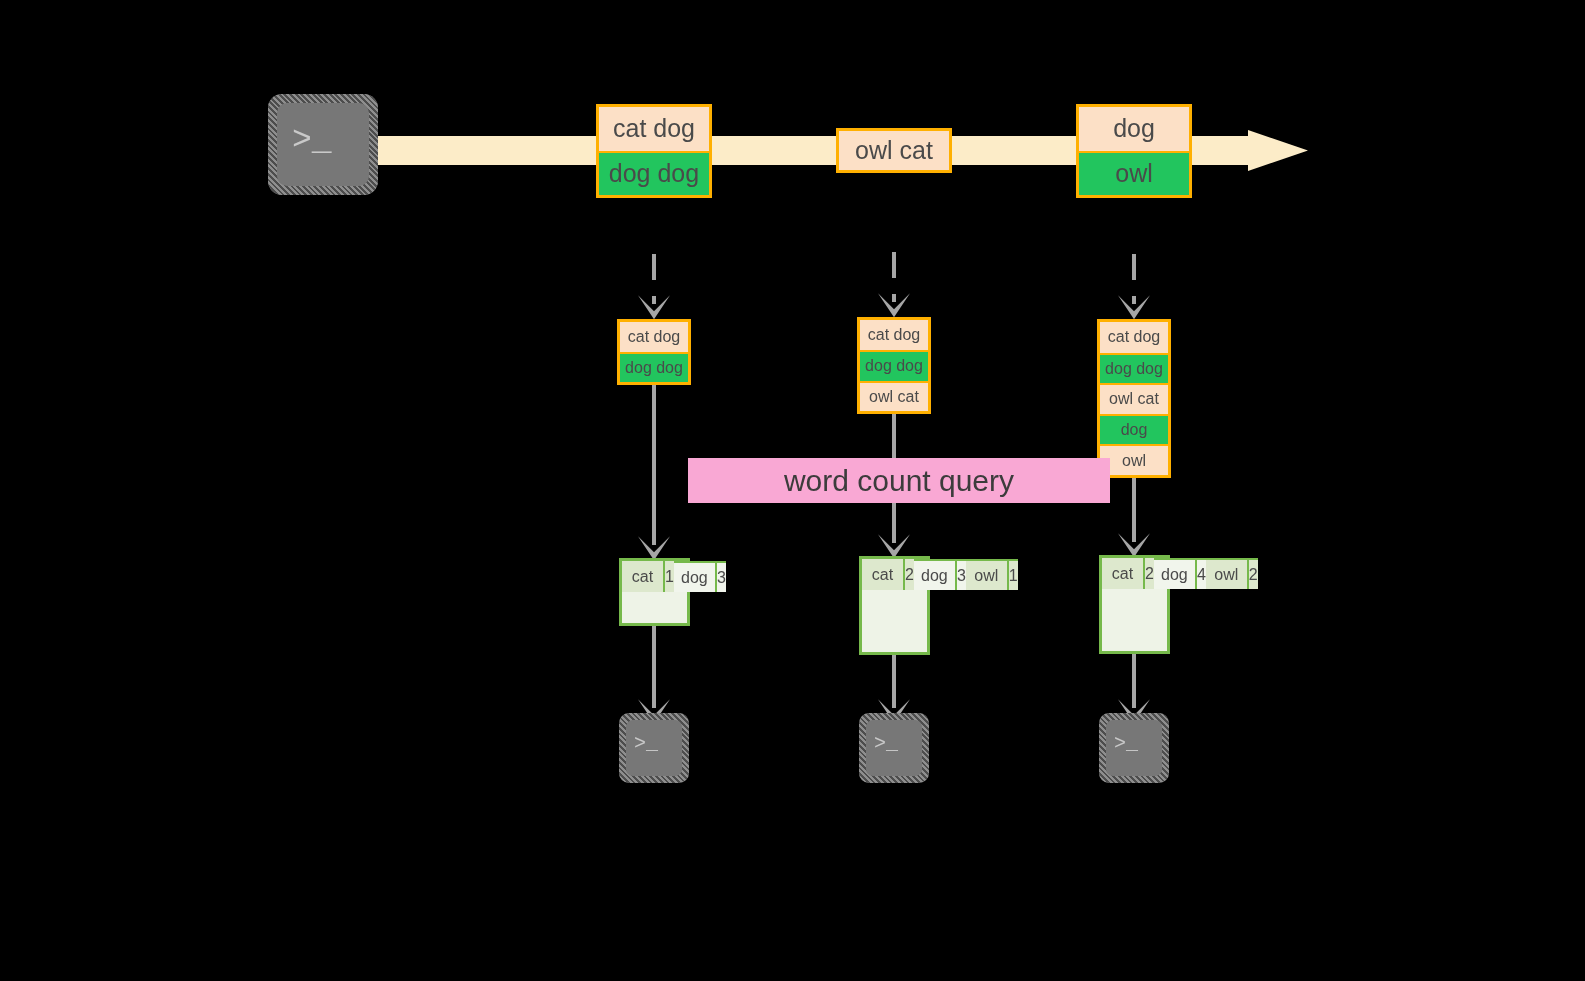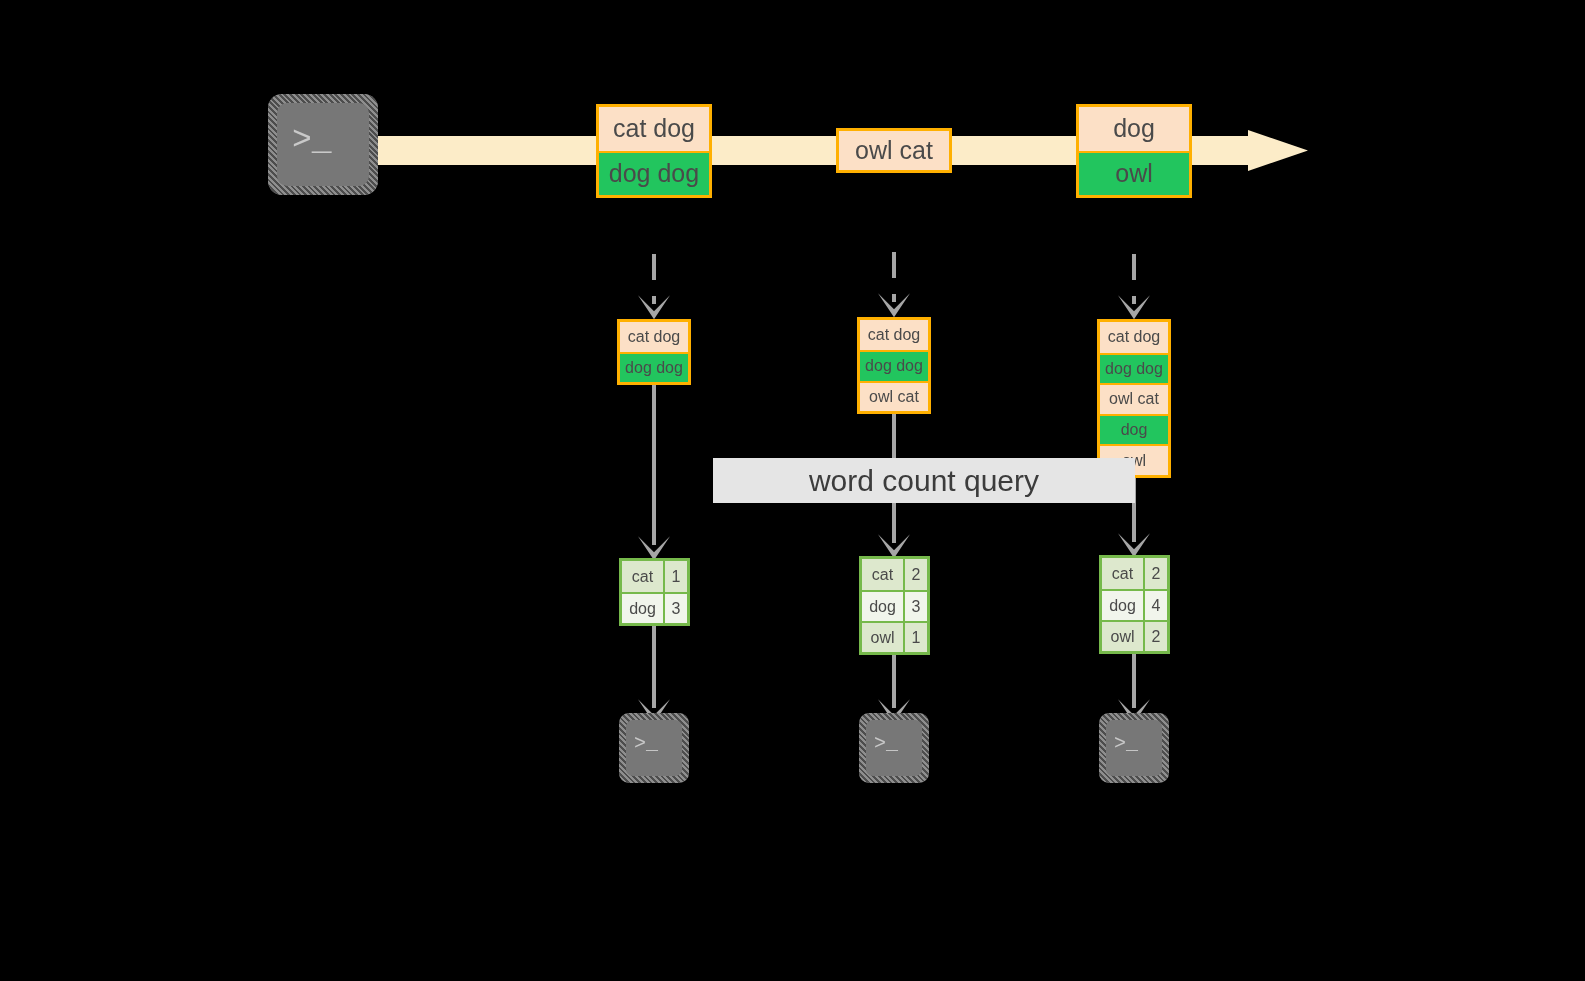--- a/index.html
+++ b/index.html
@@ -87,21 +87,21 @@
   
   .obox-snap { font-size: 16px; }
   .obox-snap .row { height: 30px; }
 
   
   .gtable {
     position: absolute;
     border: 3px solid #76b94b;
     background: #eef3e7;
     display: flex;
-    flex-direction: column;
+    flex-direction: row;
     font-size: 16px;
   }
   .gtable .trow {
     display: flex;
     height: 31px;
   }
   .gtable .trow + .trow { border-top: 2px solid #76b94b; }
   .gtable .trow.shade-a { background: #dde8cd; }
   .gtable .trow.shade-b { background: #f1f5ec; }
   .gtable .tc-word {
@@ -117,28 +117,27 @@
   }
 
   
   .connectors { position: absolute; left: 0; top: 0; width: 1585px; height: 981px; }
 
   
   .query-label {
     position: absolute;
     left: 688px; top: 458px;
     width: 422px; height: 45px;
-    background: #e5e5e5;
+    background: #f9a8d4;
     display: flex;
     align-items: center;
     justify-content: center;
     font-size: 30px;
     color: #3c3c3c;
     white-space: nowrap;
-    margin-left: 25px;
   }
 </style>
 </head>
 <body>
 
 <div id="canvas">
 
   <svg class="stream-arrow" viewBox="0 0 940 41" preserveAspectRatio="none">
     <path d="M0,6 L880,6 L880,0 L940,20.5 L880,41 L880,35 L0,35 Z" fill="#fcecc8"></path>
   </svg>

